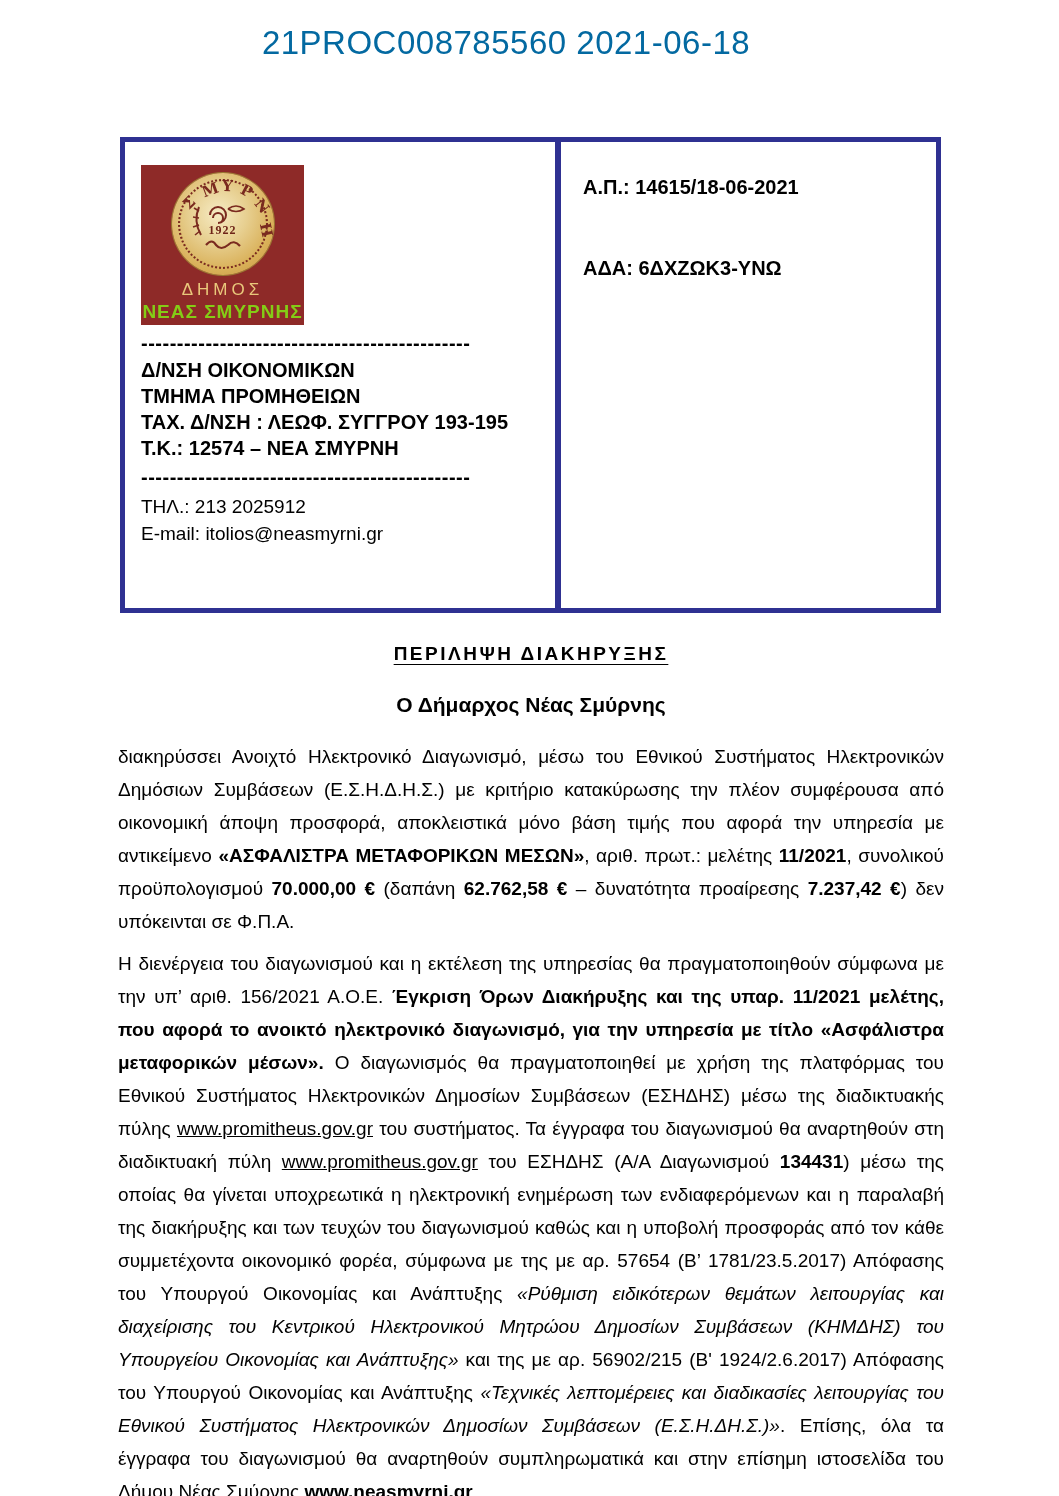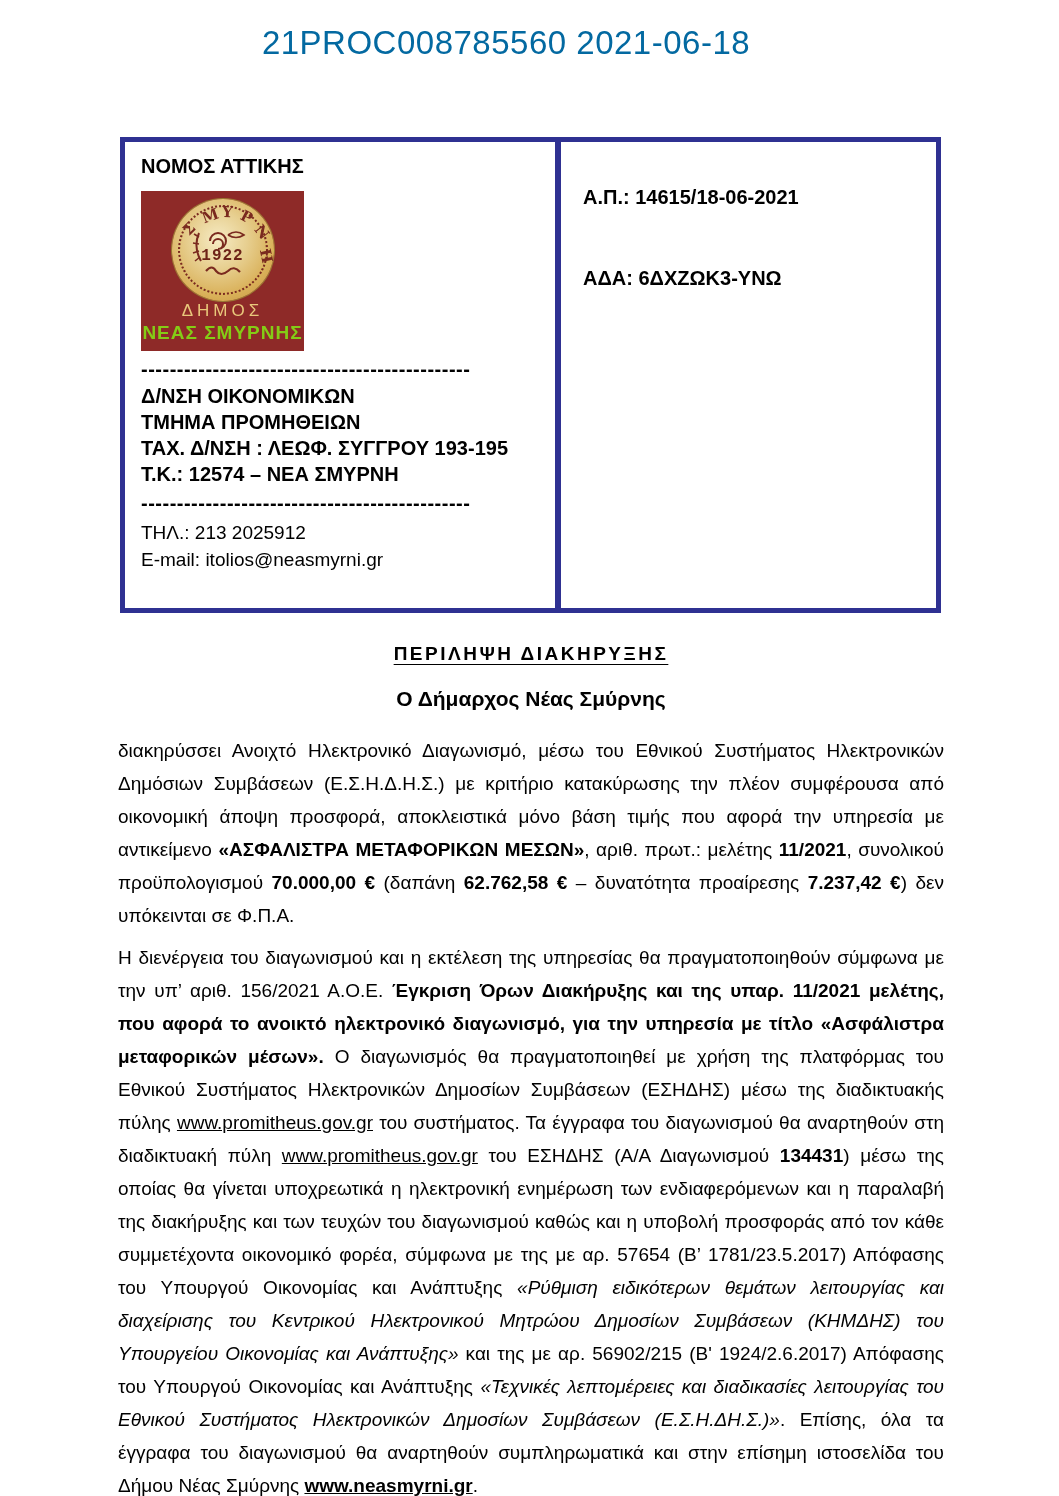--- a/index.html
+++ b/index.html
@@ -33,21 +33,21 @@
   }
   .cell-left{
     width:430px;
     box-sizing:border-box;
     padding:11px 8px 0 16px;
   }
   .vdivider{width:6px;background:#2f3192;height:100%;}
   .cell-right{
     flex:1;
     box-sizing:border-box;
-    padding:44px 0 0 22px;
+    padding:34px 0 0 22px;
   }
   .hl{font-size:20px;line-height:26px;}
   .bold{font-weight:bold;}
   .dashes{
     font-size:20px;line-height:20px;font-weight:bold;
     white-space:nowrap;overflow:hidden;width:330px;letter-spacing:0.5px;
   }
   .dashes.d1{margin:2px 0 4px 0;}
   .dashes.d2{margin:6px 0 6px 0;}
   .contact .hl{font-size:19px;line-height:27px;font-weight:normal;}
@@ -82,46 +82,46 @@
   }
   .cl0{left:12px;top:21px;transform:rotate(-45deg);}
   .cl1{left:30px;top:8px;transform:rotate(-20deg);}
   .cl2{left:50px;top:4px;transform:rotate(3deg);}
   .cl3{left:69px;top:9px;transform:rotate(28deg);}
   .cl4{left:83px;top:24px;transform:rotate(52deg);}
   .cl5{left:87px;top:48px;transform:rotate(78deg);}
   .coin-year{
     position:absolute;left:50%;top:56%;
     transform:translate(-50%,-50%);
-    color:#6e2418;font-weight:bold;font-size:16px;
-    font-family:Liberation Mono, monospace;
+    color:#6e2418;font-weight:bold;font-size:12px;
+    font-family:Liberation Serif, serif;
     letter-spacing:1px;z-index:2;
   }
   .coin-svg{position:absolute;inset:0;z-index:1;}
   .logo-t1{
-    color:#e9c77b;font-size:17px;letter-spacing:4px;line-height:20px;
+    color:#e9c77b;font-size:17px;letter-spacing:4px;margin-top:5px;line-height:20px;
   }
   .logo-t2{
     color:#84cc16;font-weight:bold;font-size:19px;letter-spacing:1px;line-height:23px;
   }
   
   .content{
     position:absolute;
     left:118px;top:643px;width:826px;
   }
   .heading{
     text-align:center;
     font-weight:bold;font-size:19px;letter-spacing:2.5px;
     text-decoration:underline;
     text-underline-offset:4px;
   }
   .subheading{
     text-align:center;
     font-weight:bold;font-size:21px;
-    margin-top:22px;
+    margin-top:28px;
   }
   .para{
     margin:0;
     font-size:19px;line-height:33px;
     text-align:justify;
   }
   .p1{margin-top:23px;}
   .p2{margin-top:9px;}
   .para .b{font-weight:bold;}
   .para .i{font-style:italic;}
@@ -129,21 +129,20 @@
 </style>
 </head>
 <body>
 
 <div class="page">
 
   <div class="doc-title">21PROC008785560 2021-06-18</div>
 
   <div class="header-box">
     <div class="cell-left">
-      <div class="hl bold">ΝΟΜΟΣ ΑΤΤΙΚΗΣ</div>
 
       <div class="logo">
         <div class="coin">
           <svg class="coin-svg" viewBox="0 0 102 102" xmlns="http://www.w3.org/2000/svg">
             <path d="M38 42 a8 8 0 1 1 8 8 a5 5 0 1 0 -5 -5" fill="none" stroke="#7a2a1f" stroke-width="2"></path>
             <path d="M27 34 q-6 14 2 28" fill="none" stroke="#7a2a1f" stroke-width="2"></path>
             <path d="M27 38 l-5 -3 M27 45 l-6 -1 M27 52 l-6 2 M28 58 l-5 4" fill="none" stroke="#7a2a1f" stroke-width="1.6"></path>
             <path d="M34 72 q6 -7 10 0 q5 6 12 0 q6 -6 12 1" fill="none" stroke="#7a2a1f" stroke-width="2.2"></path>
             <path d="M56 36 q8 -6 16 0 q-8 5 -16 0" fill="none" stroke="#7a2a1f" stroke-width="1.6"></path>
           </svg>

